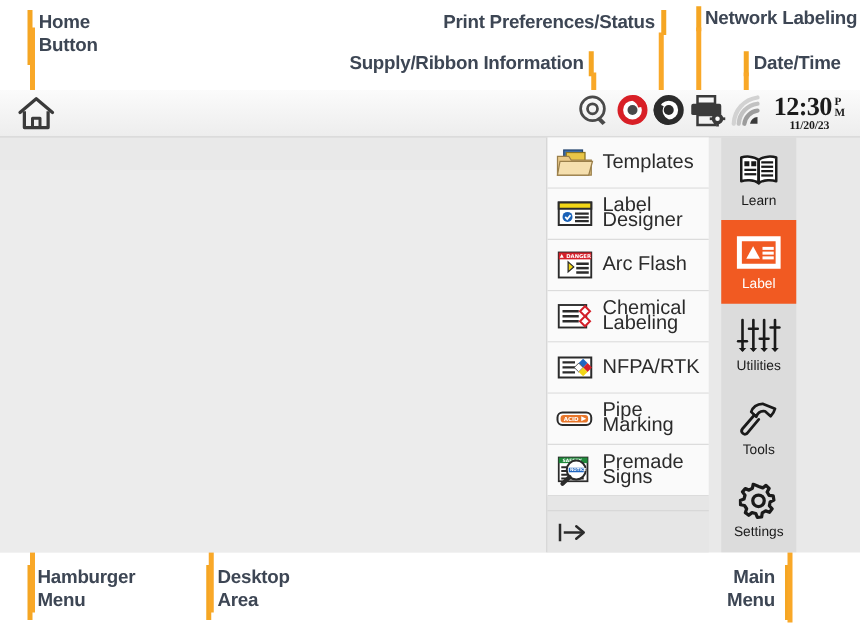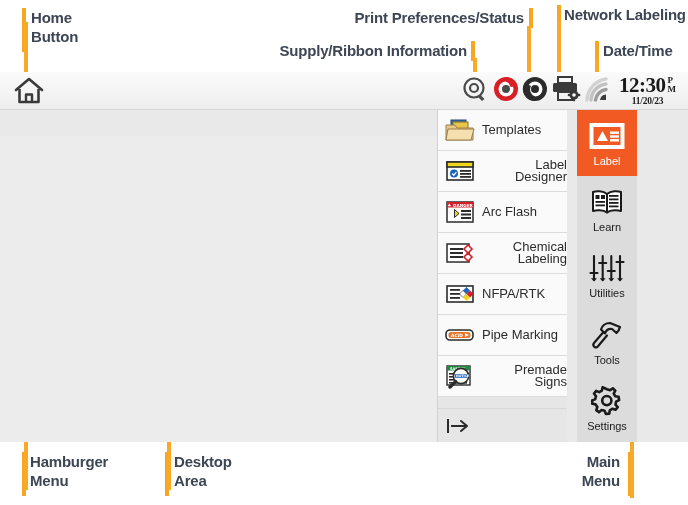--- a/index.html
+++ b/index.html
@@ -135,24 +135,23 @@
     height: 41px;
     background: #fafafa;
     border-bottom: 1px solid #dcdcdc;
     display: flex; align-items: center;
     padding-left: 6px;
     cursor: pointer;
   }
   .app-icon { width: 32px; height: 26px; flex: 0 0 32px; }
   .app-label {
     margin-left: 6px;
-    font-size: 13px;
+    font-size: 16px;
     color: #2b2b2b;
     line-height: 12px;
-    text-align: right;
   }
   #applist-spacer { flex: 1; background: #e6e6e6; }
   #applist-footer {
     height: 34px; background: #e6e6e6;
     border-top: 1px solid #d8d8d8;
     display: flex; align-items: center; padding-left: 8px;
     cursor: pointer;
   }
 
   
@@ -290,21 +289,21 @@
           <svg width="28" height="26" viewBox="0 0 28 26">
             <path d="M3 24 A22 22 0 0 1 22 3" fill="none" stroke="#d2d2d2" stroke-width="3.4" stroke-linecap="round"></path>
             <path d="M7 24 A17 17 0 0 1 22 8" fill="none" stroke="#c2c2c2" stroke-width="3.4" stroke-linecap="round"></path>
             <path d="M11.5 24 A12 12 0 0 1 22 13.5" fill="none" stroke="#9c9c9c" stroke-width="3.4" stroke-linecap="round"></path>
             <path d="M16 24 A6.5 6.5 0 0 1 22 18.5 L22 24 Z" fill="#3a3a3a"></path>
           </svg>
         </span>
 
         <div class="clock-wrap">
           <div>
-            <div style="display:flex;align-items:flex-start;">
+            <div style="display:flex;align-items:flex-end;">
               <span class="clock-time">12:30</span>
               <span style="display:flex;flex-direction:column;margin-left:1px;">
                 <span class="clock-ampm">P</span>
                 <span class="clock-ampm">M</span>
               </span>
             </div>
             <div class="clock-date">11/20/23</div>
           </div>
         </div>
 
@@ -438,36 +437,20 @@
       <div id="applist-footer">
         <svg width="26" height="18" viewBox="0 0 26 18">
           <line x1="2" y1="2" x2="2" y2="16" stroke="#2b2b2b" stroke-width="2"></line>
           <line x1="5" y1="9" x2="20" y2="9" stroke="#2b2b2b" stroke-width="2"></line>
           <path d="M15 4 L21 9 L15 14" fill="none" stroke="#2b2b2b" stroke-width="2" stroke-linecap="round" stroke-linejoin="round"></path>
         </svg>
       </div>
     </div>
 
     <div id="mainmenu">
-
-      <div class="mm-item active">
-        <span class="mm-ico">
-          <svg width="36" height="28" viewBox="0 0 36 28">
-            <rect x="1.5" y="2" width="33" height="24" fill="#ffffff" stroke="#ffffff" stroke-width="2"></rect>
-            <rect x="4.5" y="5" width="27" height="18" fill="#f15a22"></rect>
-            <path d="M8 19 L13.5 9 L19 19 Z" fill="#ffffff"></path>
-            <g fill="#ffffff">
-              <rect x="21" y="9.5" width="9" height="2.4"></rect>
-              <rect x="21" y="13.3" width="9" height="2.4"></rect>
-              <rect x="21" y="17.1" width="9" height="2.4"></rect>
-            </g>
-          </svg>
-        </span>
-        <span class="mm-label">Label</span>
-      </div>
 
       <div class="mm-item">
         <span class="mm-ico">
           <svg width="34" height="28" viewBox="0 0 34 28">
             <path d="M17 6 C13 2.5, 6 3, 3 4 V23 C6 22, 13 21.5, 17 24.5 Z" fill="#ffffff" stroke="#1a1a1a" stroke-width="2" stroke-linejoin="round"></path>
             <path d="M17 6 C21 2.5, 28 3, 31 4 V23 C28 22, 21 21.5, 17 24.5 Z" fill="#ffffff" stroke="#1a1a1a" stroke-width="2" stroke-linejoin="round"></path>
             <g fill="#1a1a1a">
               <rect x="5.5" y="7" width="4" height="4"></rect>
               <rect x="11" y="7" width="4" height="4"></rect>
               <rect x="5.5" y="13" width="9.5" height="1.8"></rect>
@@ -476,20 +459,36 @@
               <rect x="19" y="10.5" width="9.5" height="1.8"></rect>
               <rect x="19" y="14" width="9.5" height="1.8"></rect>
               <rect x="19" y="17.5" width="9.5" height="1.8"></rect>
             </g>
             <line x1="17" y1="6" x2="17" y2="24.5" stroke="#1a1a1a" stroke-width="2"></line>
           </svg>
         </span>
         <span class="mm-label">Learn</span>
       </div>
 
+      <div class="mm-item active">
+        <span class="mm-ico">
+          <svg width="36" height="28" viewBox="0 0 36 28">
+            <rect x="1.5" y="2" width="33" height="24" fill="#ffffff" stroke="#ffffff" stroke-width="2"></rect>
+            <rect x="4.5" y="5" width="27" height="18" fill="#f15a22"></rect>
+            <path d="M8 19 L13.5 9 L19 19 Z" fill="#ffffff"></path>
+            <g fill="#ffffff">
+              <rect x="21" y="9.5" width="9" height="2.4"></rect>
+              <rect x="21" y="13.3" width="9" height="2.4"></rect>
+              <rect x="21" y="17.1" width="9" height="2.4"></rect>
+            </g>
+          </svg>
+        </span>
+        <span class="mm-label">Label</span>
+      </div>
+
       <div class="mm-item">
         <span class="mm-ico">
           <svg width="36" height="28" viewBox="0 0 36 28">
             <g stroke="#1a1a1a" stroke-width="2.1" stroke-linecap="round">
               <line x1="5" y1="2" x2="5" y2="26"></line>
               <line x1="13.7" y1="2" x2="13.7" y2="26"></line>
               <line x1="22.3" y1="2" x2="22.3" y2="26"></line>
               <line x1="31" y1="2" x2="31" y2="26"></line>
               <line x1="1.5" y1="19" x2="8.5" y2="19"></line>
               <line x1="10.2" y1="9" x2="17.2" y2="9"></line>

